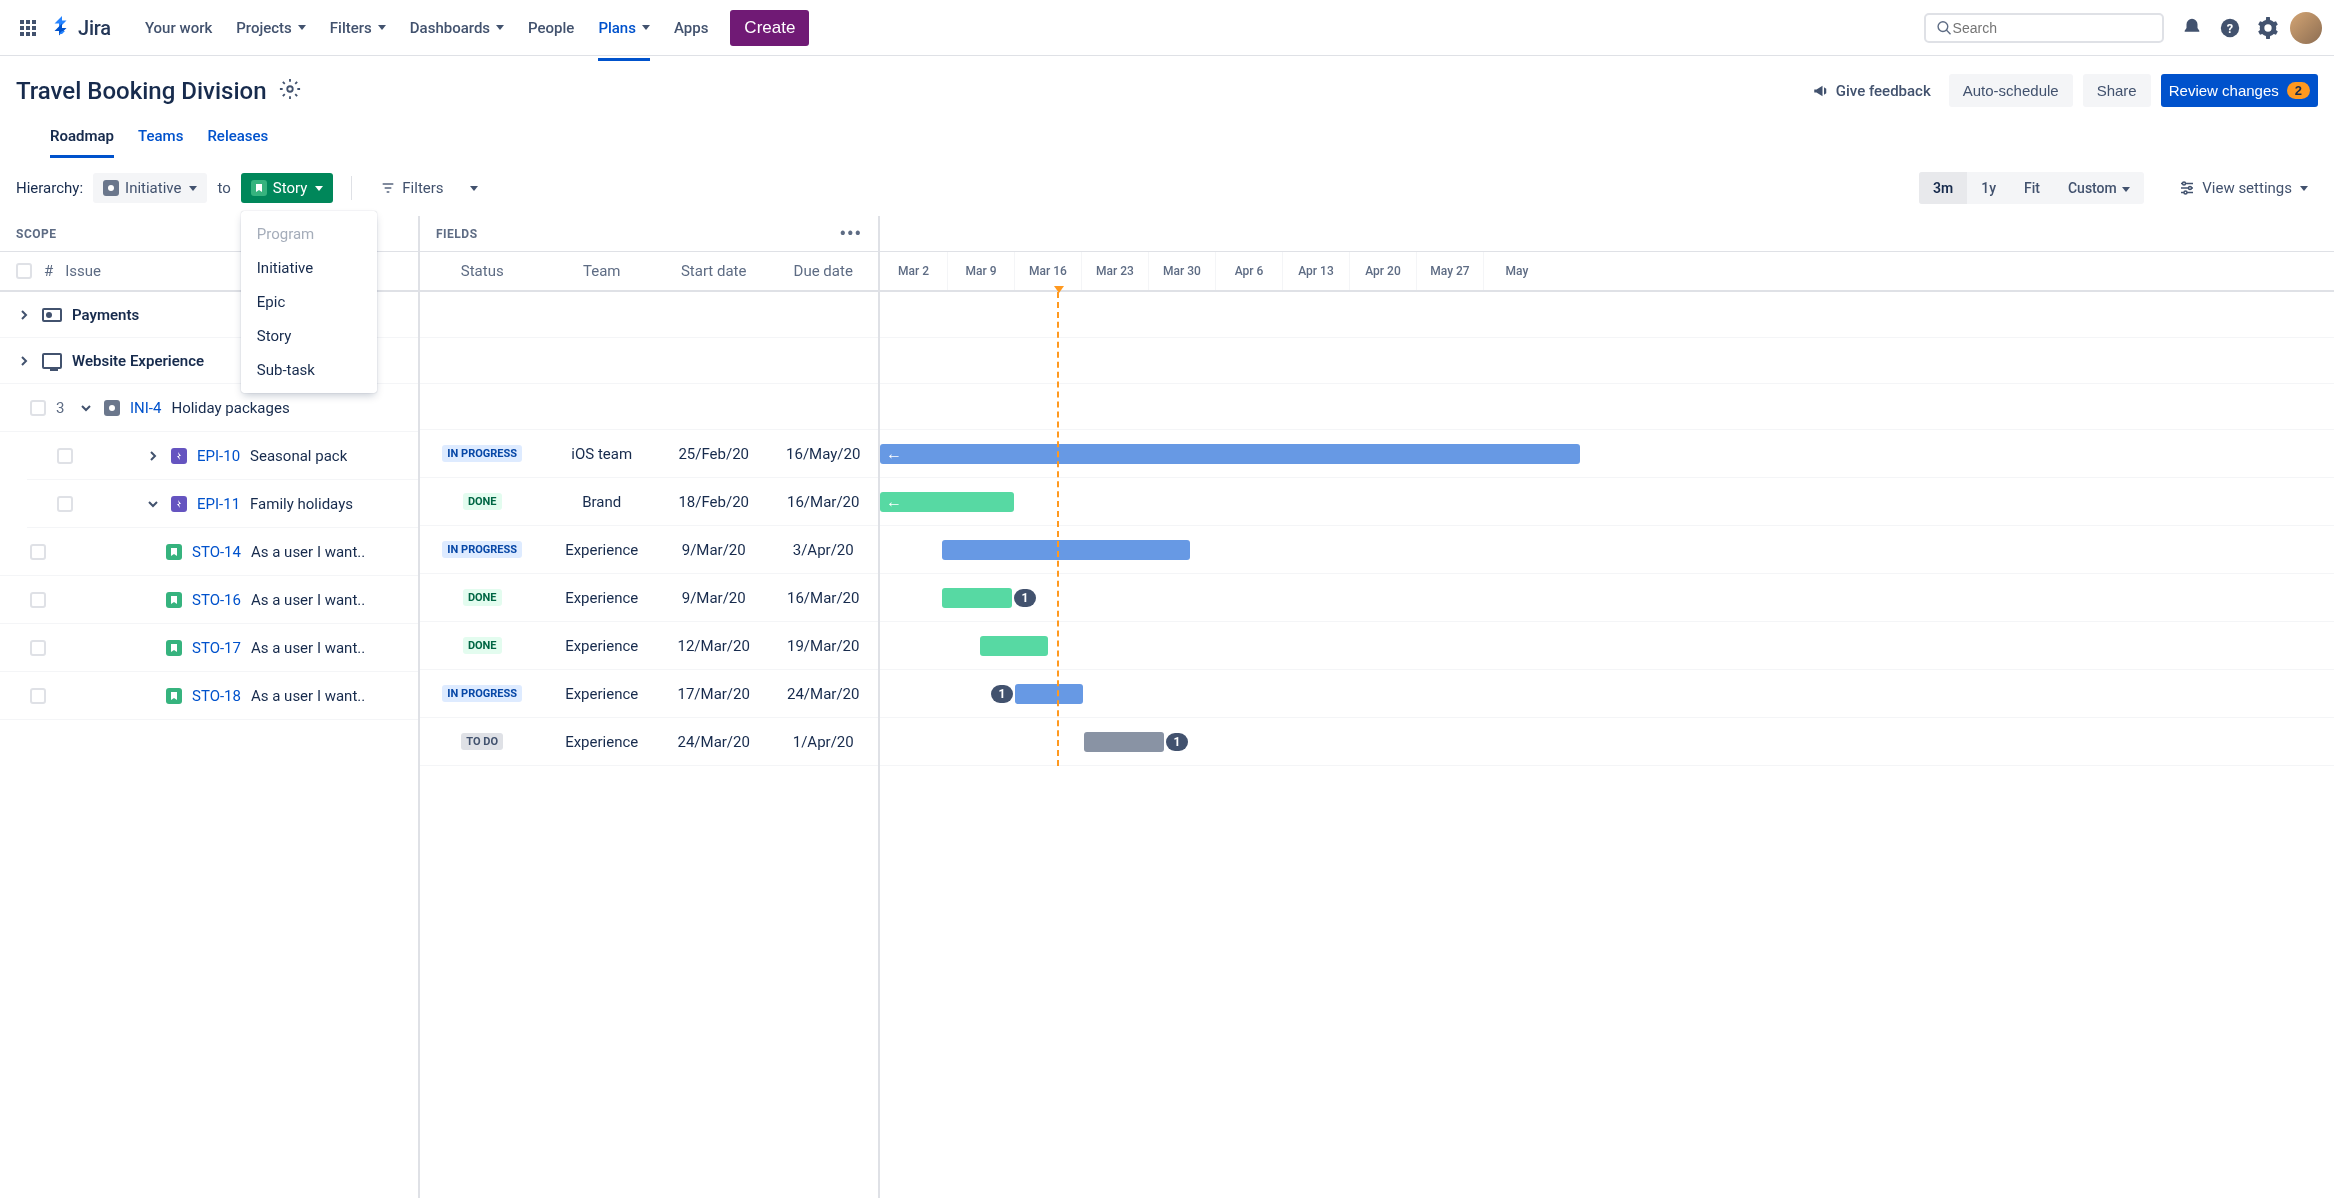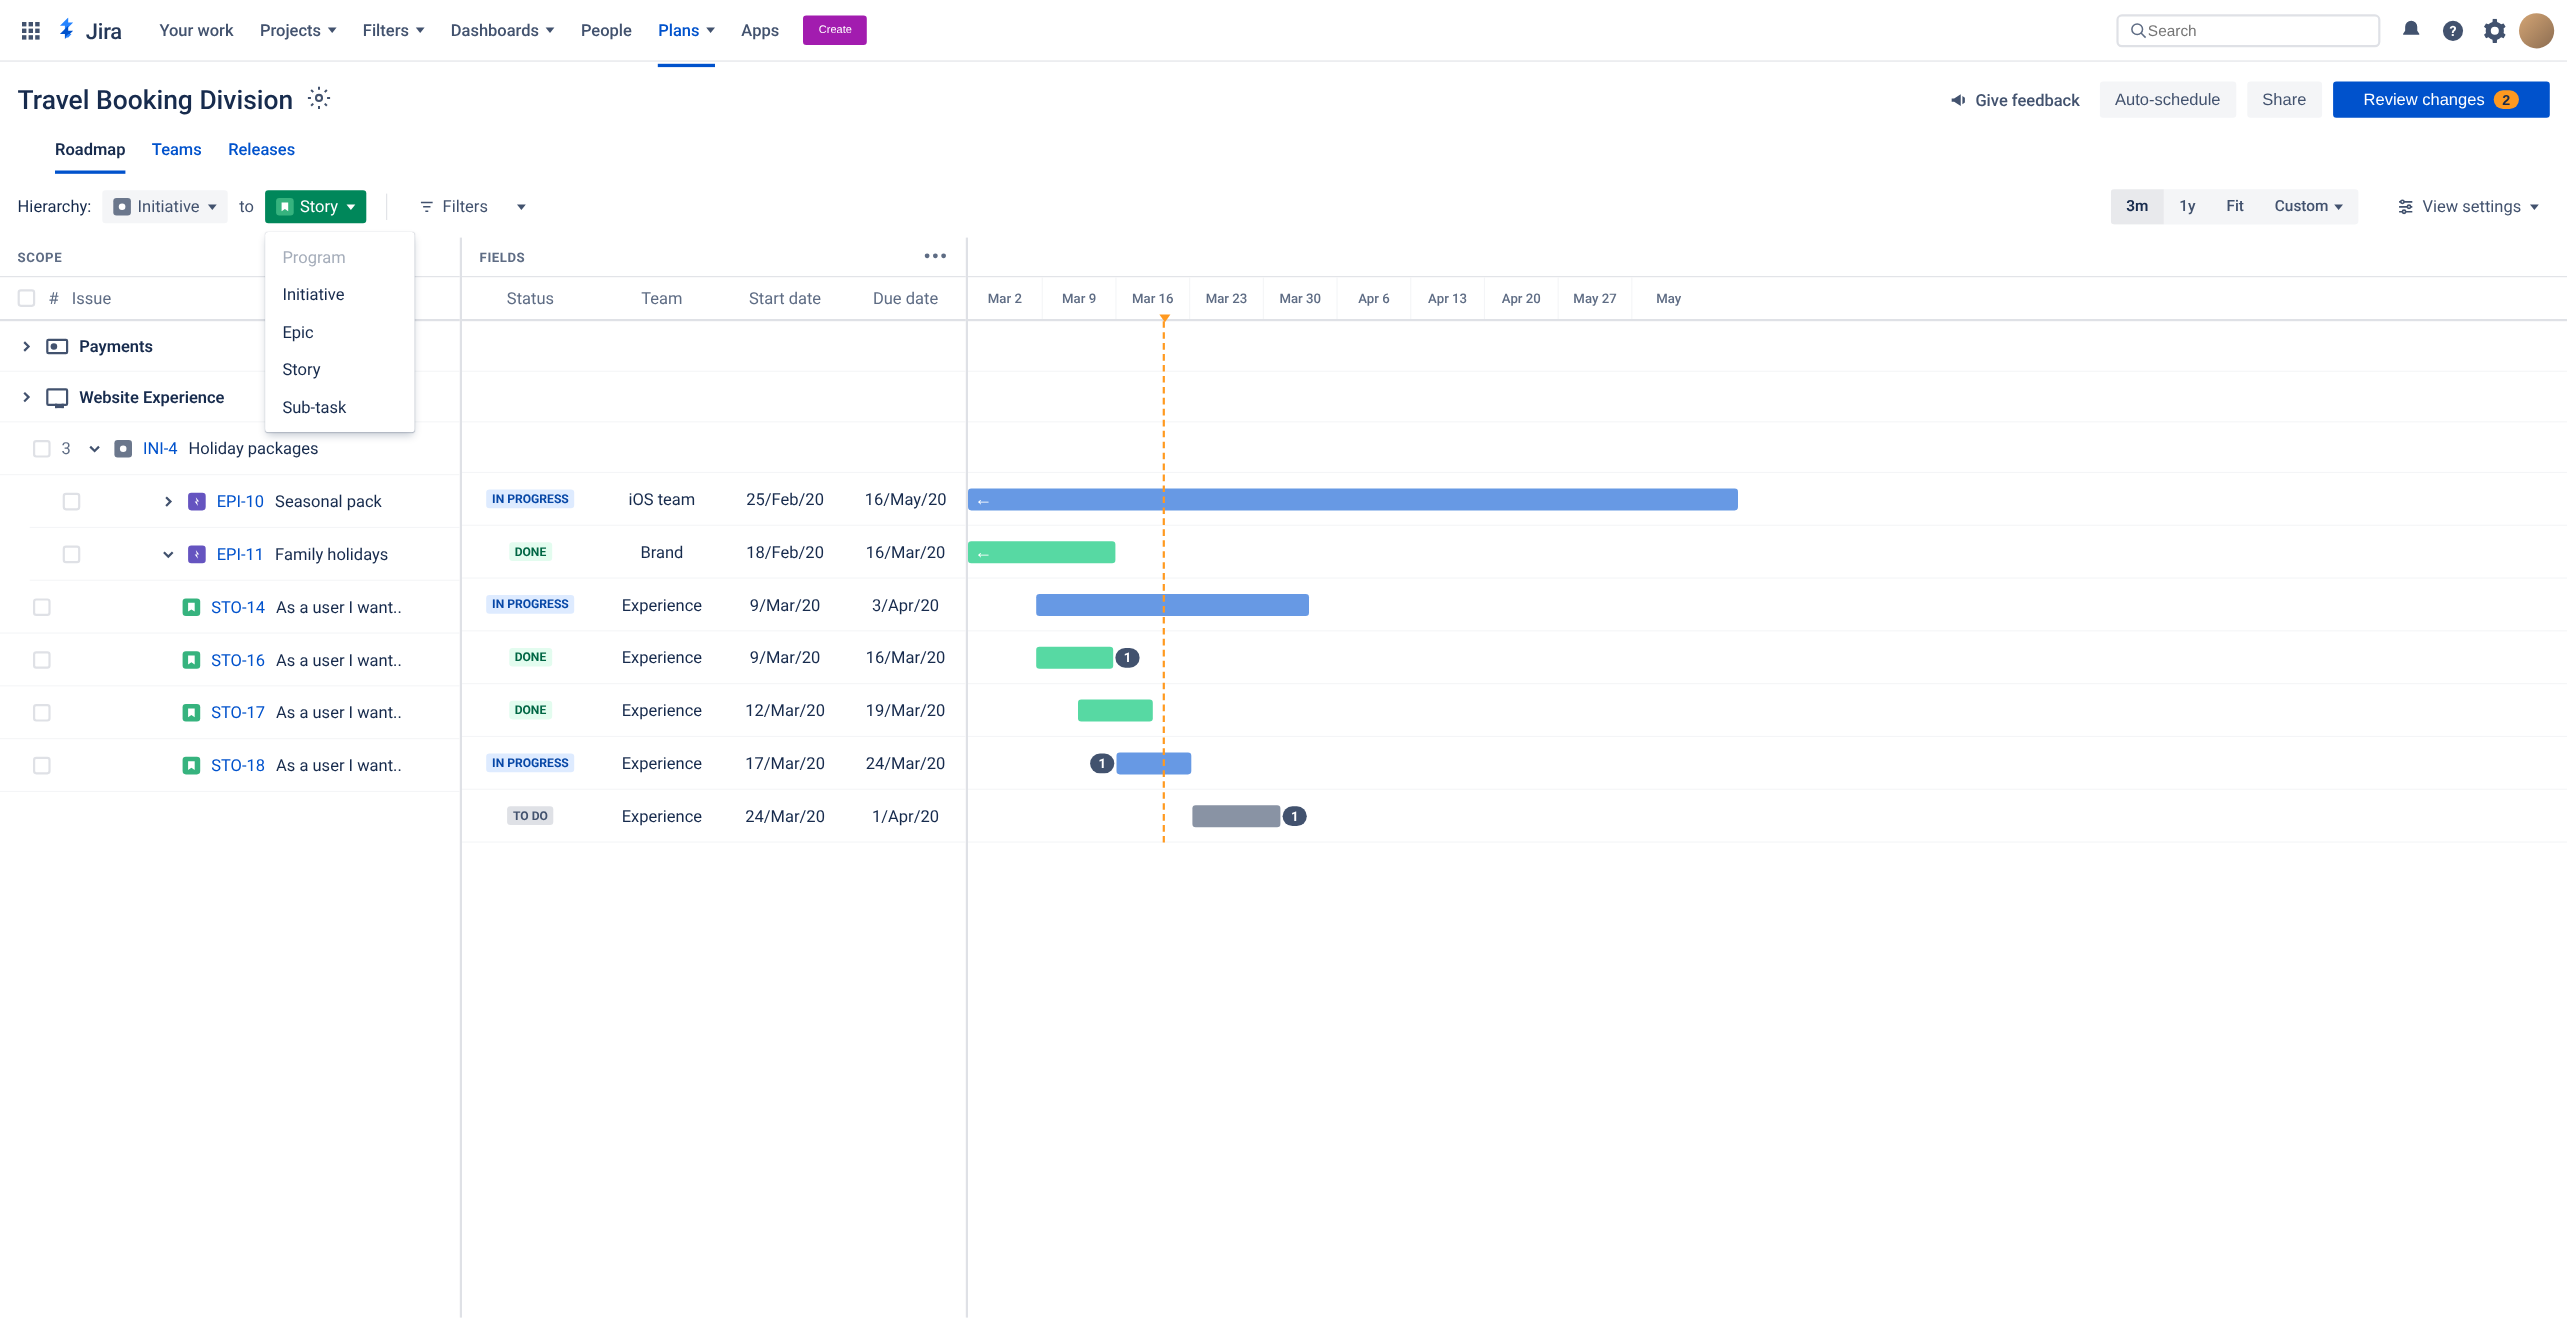--- a/index.html
+++ b/index.html
@@ -8,36 +8,36 @@
 .app-switcher { width: 32px; height: 32px; display: flex; align-items: center; justify-content: center; border-radius: 3px; cursor: pointer; }
 .grid9 { display: grid; grid-template-columns: repeat(3, 4px); grid-template-rows: repeat(3, 4px); gap: 2px; }
 .grid9 span { background: #42526E; width: 4px; height: 4px; }
 .logo { display: flex; align-items: center; gap: 4px; margin: 0 8px 0 6px; }
 .logo-text { color: #253858; font-size: 20px; font-weight: 500; letter-spacing: -0.01em; }
 .navlinks { display: flex; align-items: center; gap: 4px; margin-left: 16px; }
 .navlink { padding: 8px 10px; color: #42526E; font-size: 15px; font-weight: 500; border-radius: 3px; cursor: pointer; display: flex; align-items: center; gap: 4px; }
 .navlink.active { color: #0052CC; position: relative; }
 .navlink.active::after { content: ''; position: absolute; bottom: -16px; left: 10px; right: 10px; height: 3px; background: #0052CC; }
 .chev { width: 0; height: 0; border-left: 4px solid transparent; border-right: 4px solid transparent; border-top: 5px solid #42526E; margin-left: 2px; }
-.btn-primary { background: #a21caf; color: #fff; border: none; padding: 8px 14px; font-size: 10px; font-weight: 500; border-radius: 3px; cursor: pointer; margin-left: 12px; }
+.btn-primary { background: #701a75; color: #fff; border: none; padding: 8px 14px; font-size: 17px; font-weight: 500; border-radius: 3px; cursor: pointer; margin-left: 12px; }
 .spacer { flex: 1; }
 .search-box { display: flex; align-items: center; border: 2px solid #DFE1E6; border-radius: 5px; padding: 4px 10px; width: 240px; margin-right: 12px; }
 .search-box input { border: none; outline: none; font-size: 14px; color: #5E6C84; width: 100%; background: transparent; }
 .topicons { display: flex; align-items: center; gap: 6px; }
 .topicon { width: 32px; height: 32px; border-radius: 50%; display: flex; align-items: center; justify-content: center; cursor: pointer; color: #42526E; }
 .avatar { width: 32px; height: 32px; border-radius: 50%; background: linear-gradient(135deg, #d4a574, #8c6d52); }
 
 .page-header { padding: 18px 16px 0; }
 .title-row { display: flex; align-items: center; gap: 12px; }
 .page-title { font-size: 24px; font-weight: 500; color: #172B4D; text-align: right; }
 .gear { color: #42526E; cursor: pointer; }
 .title-actions { margin-left: auto; display: flex; align-items: center; gap: 10px; }
 .link-btn { display: flex; align-items: center; gap: 6px; color: #42526E; font-size: 15px; font-weight: 500; cursor: pointer; padding: 6px 8px; border-radius: 3px; }
 .gray-btn { background: #F4F5F7; color: #42526E; border: none; padding: 8px 14px; font-size: 15px; font-weight: 500; border-radius: 3px; cursor: pointer; }
-.review-btn { background: #0052CC; color: #fff; border: none; padding: 8px 28px; font-size: 15px; font-weight: 500; border-radius: 3px; cursor: pointer; display: flex; align-items: center; gap: 8px; }
+.review-btn { background: #0052CC; color: #fff; border: none; padding: 8px 8px; font-size: 15px; font-weight: 500; border-radius: 3px; cursor: pointer; display: flex; align-items: center; gap: 8px; }
 .badge-count { background: #FF991F; color: #172B4D; border-radius: 10px; padding: 1px 8px; font-size: 13px; font-weight: 700; }
 
 .subtabs { display: flex; gap: 24px; margin-top: 20px; padding: 0 2px; border-bottom: 2px solid transparent; margin-left: 32px; }
 .subtab { padding: 0 0 10px; font-size: 15px; font-weight: 500; cursor: pointer; color: #0052CC; }
 .subtab.active { color: #172B4D; font-weight: 600; border-bottom: 3px solid #0052CC; }
 
 .toolbar { display: flex; align-items: center; padding: 12px 16px; gap: 10px; }
 .toolbar-label { color: #172B4D; font-size: 15px; }
 .pill-select { display: flex; align-items: center; gap: 6px; background: #F4F5F7; padding: 6px 10px; border-radius: 3px; cursor: pointer; font-size: 15px; color: #42526E; position: relative; }
 .pill-select.green { background: #00875A; color: #fff; }

